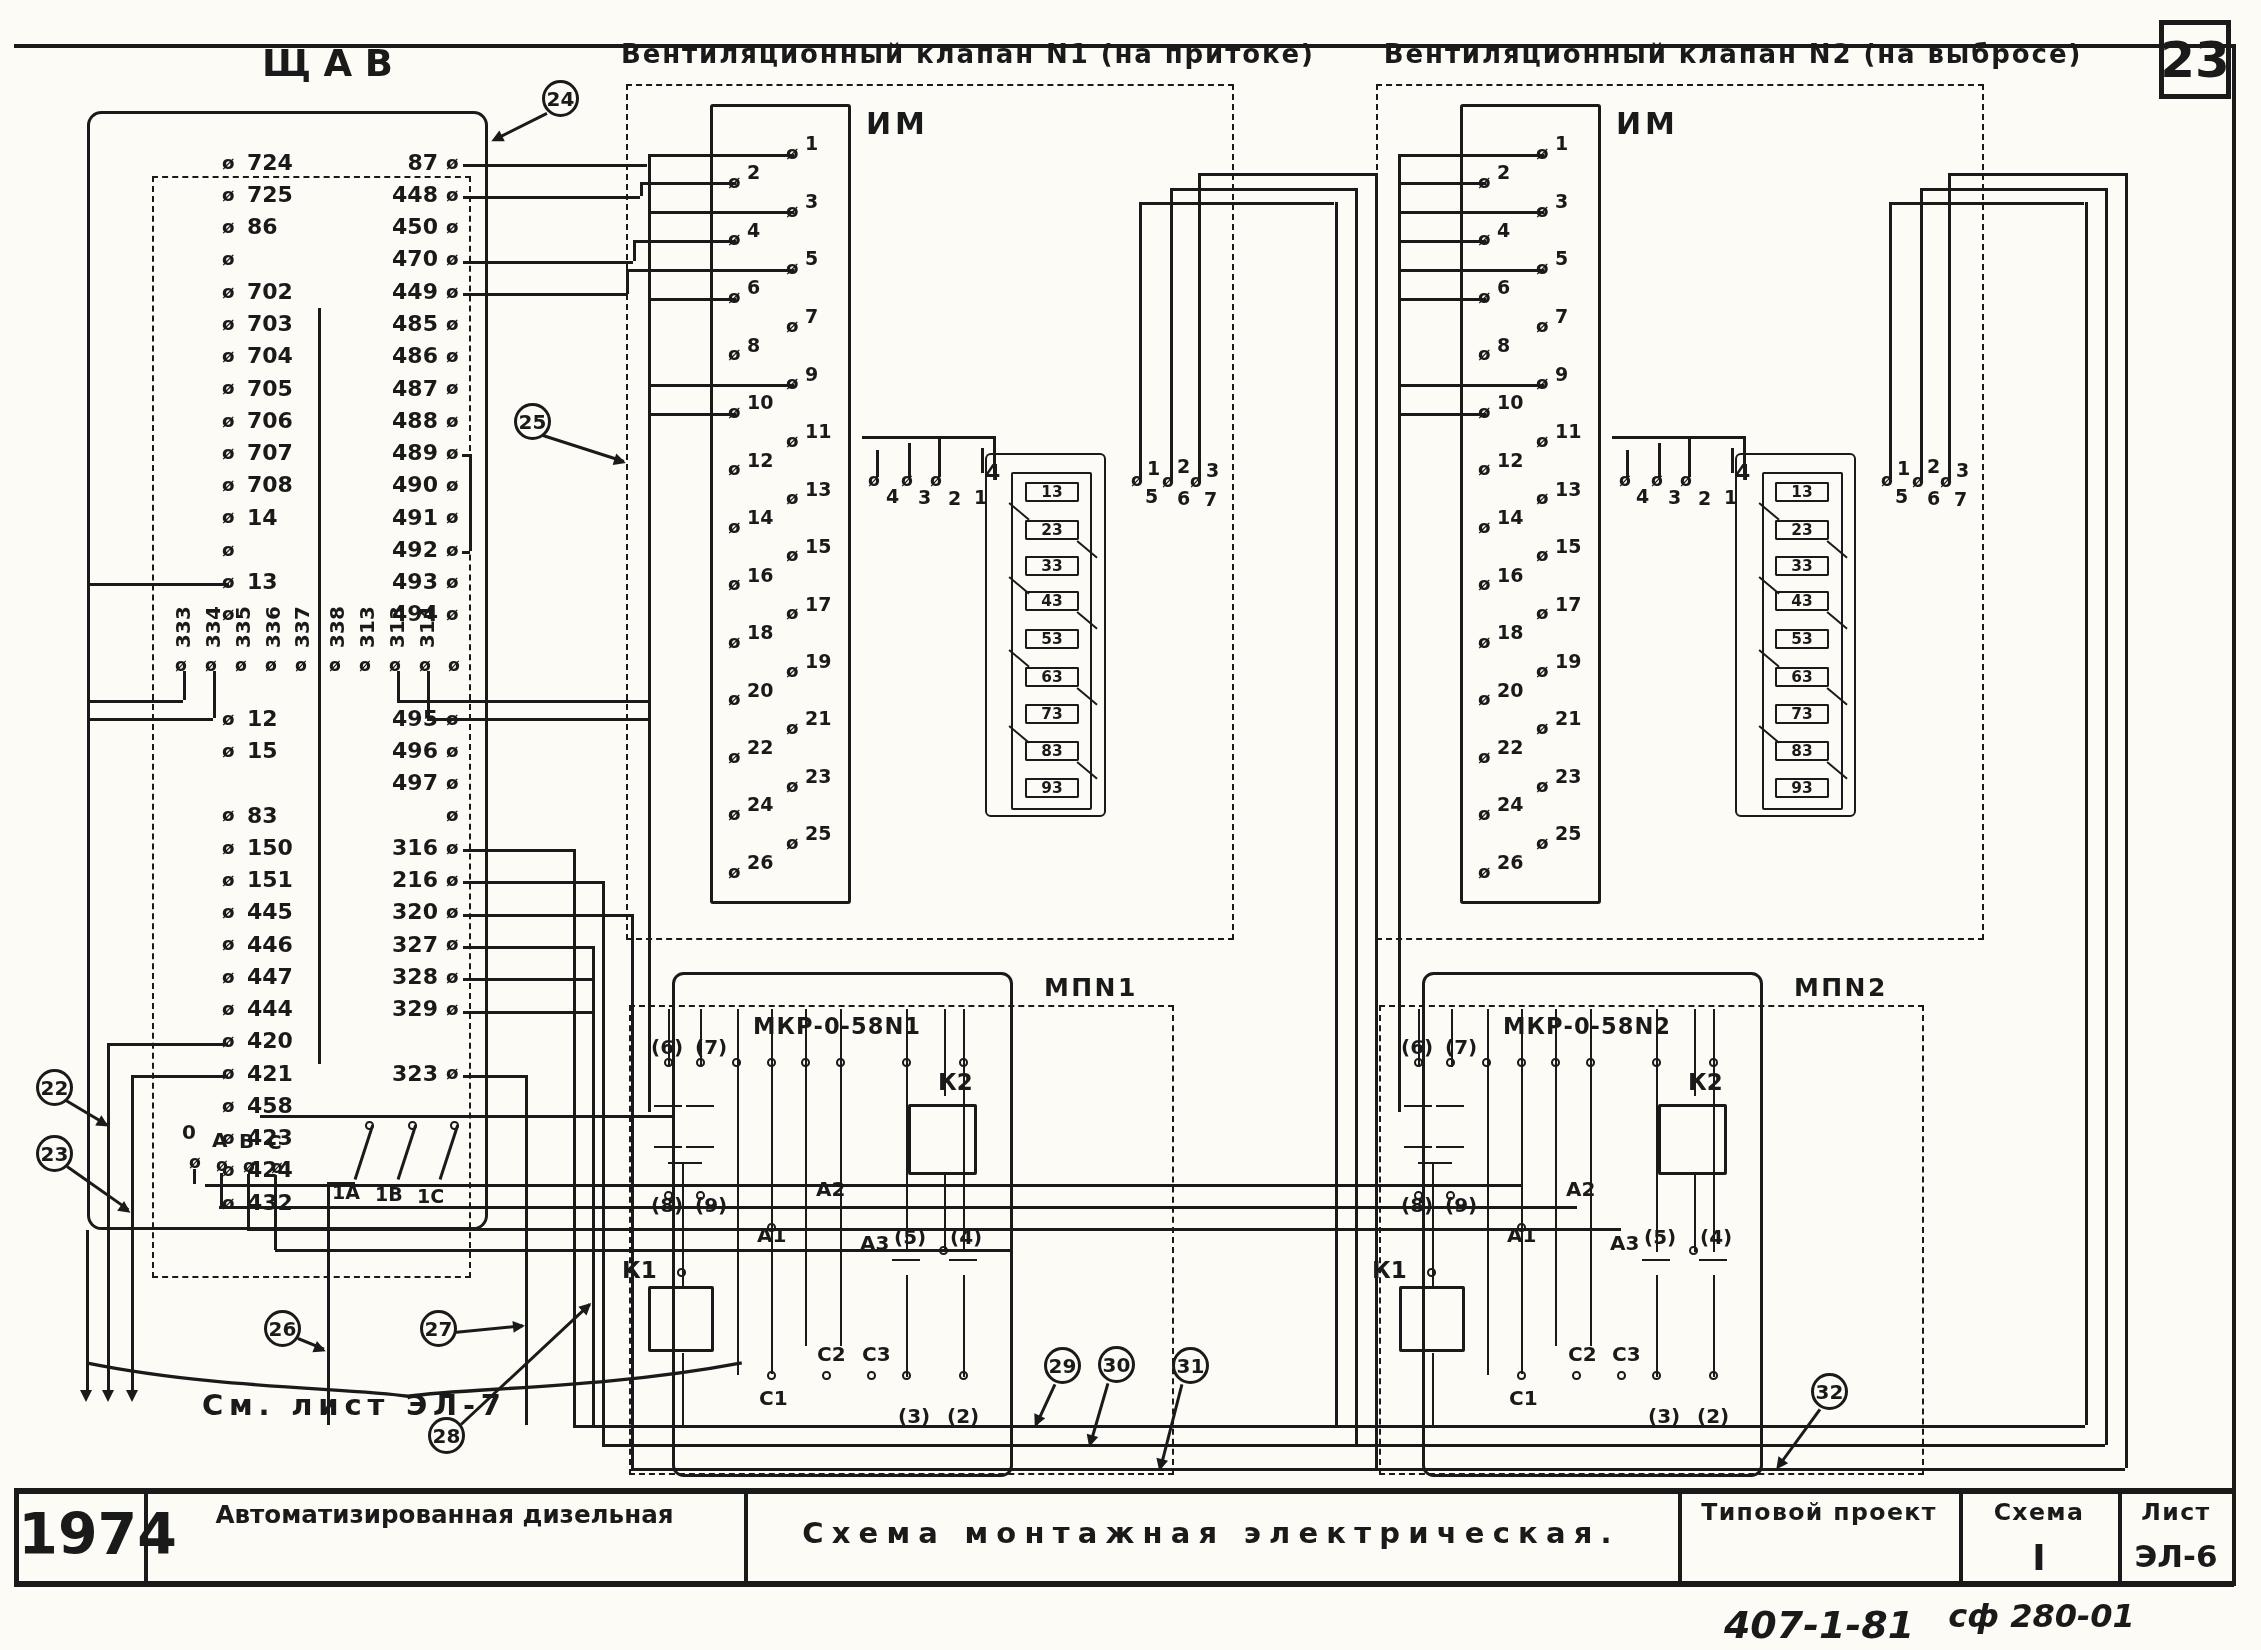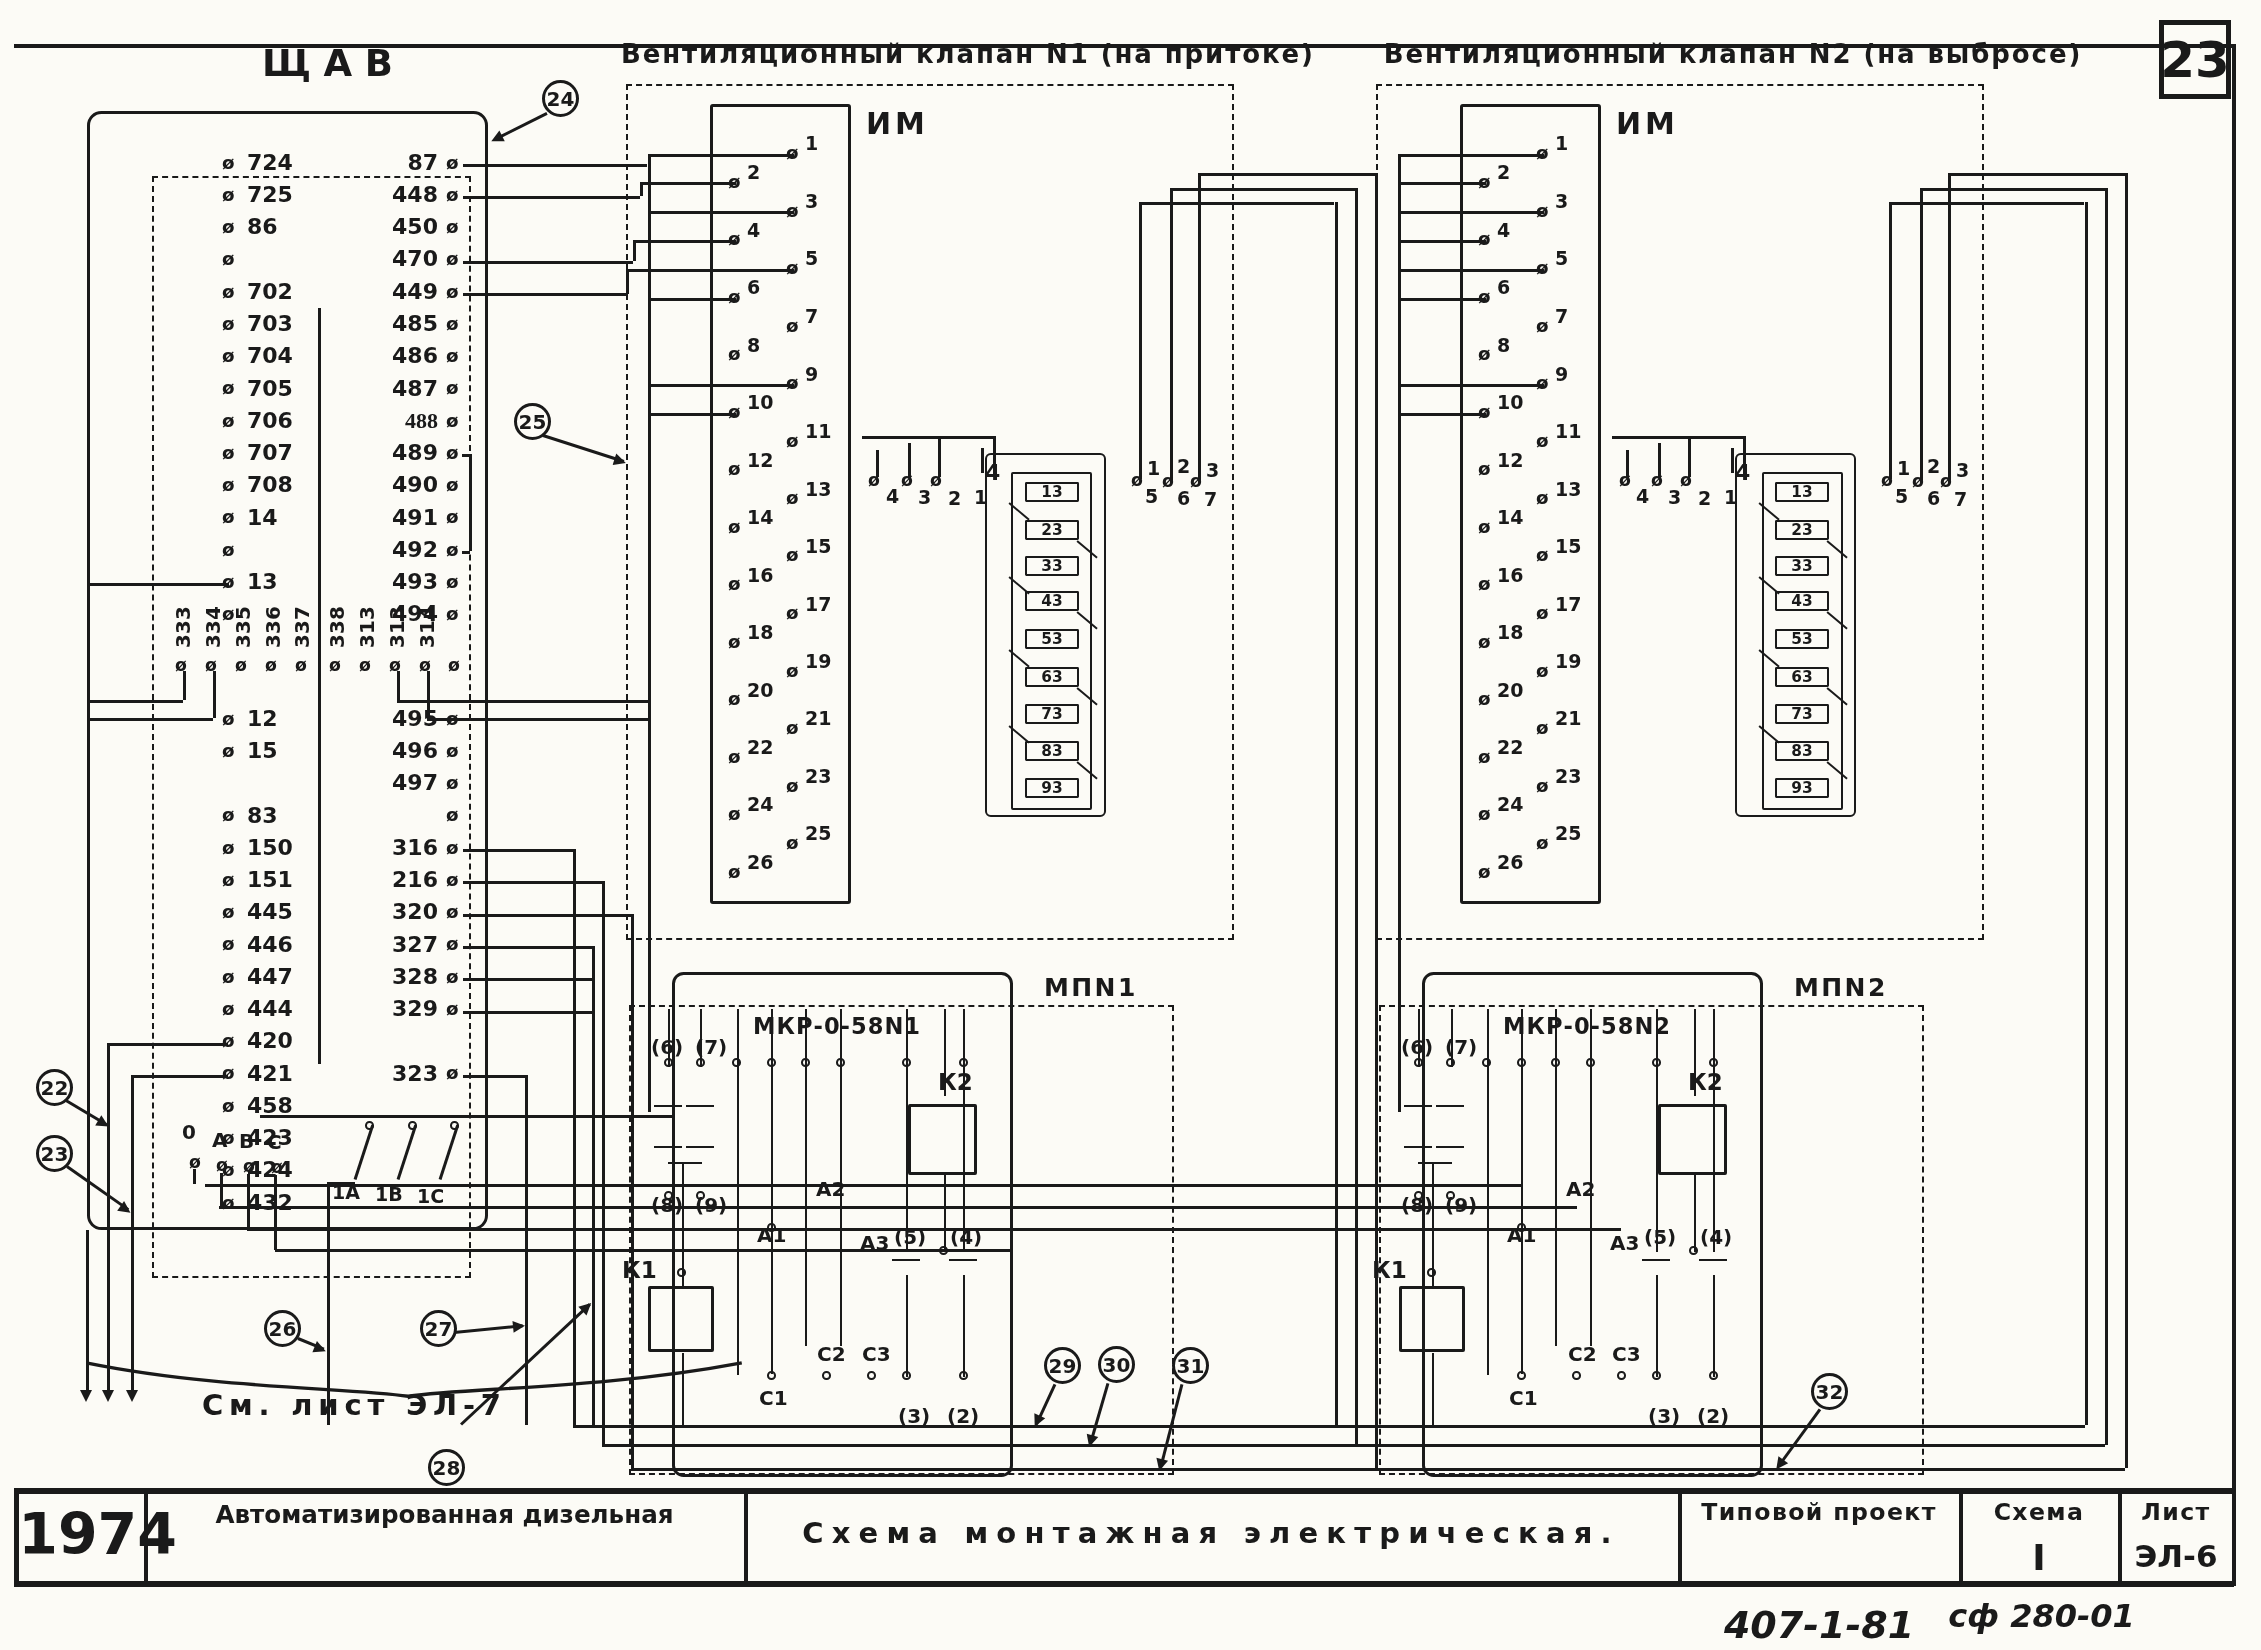--- a/index.html
+++ b/index.html
@@ -129,21 +129,21 @@
       <div style="left: 361px; top: 246px; width: 77px; text-align: right; font-size: 22px; font-weight: bold;">470</div>
       <div style="left: 446px; top: 248px; font-size: 18.3px; font-weight: bold; white-space: nowrap;">ø</div>
       <div style="left: 361px; top: 279px; width: 77px; text-align: right; font-size: 22px; font-weight: bold;">449</div>
       <div style="left: 446px; top: 281px; font-size: 18.3px; font-weight: bold; white-space: nowrap;">ø</div>
       <div style="left: 361px; top: 311px; width: 77px; text-align: right; font-size: 22px; font-weight: bold;">485</div>
       <div style="left: 446px; top: 313px; font-size: 18.3px; font-weight: bold; white-space: nowrap;">ø</div>
       <div style="left: 361px; top: 343px; width: 77px; text-align: right; font-size: 22px; font-weight: bold;">486</div>
       <div style="left: 446px; top: 345px; font-size: 18.3px; font-weight: bold; white-space: nowrap;">ø</div>
       <div style="left: 361px; top: 376px; width: 77px; text-align: right; font-size: 22px; font-weight: bold;">487</div>
       <div style="left: 446px; top: 377px; font-size: 18.3px; font-weight: bold; white-space: nowrap;">ø</div>
-      <div style="left: 361px; top: 408px; width: 77px; text-align: right; font-size: 22px; font-weight: bold; font-family: Liberation Serif, serif;">488</div>
+      <div style="left: 361px; top: 408px; width: 77px; text-align: right; font-size: 22px; font-weight: bold;">488</div>
       <div style="left: 446px; top: 410px; font-size: 18.3px; font-weight: bold; white-space: nowrap;">ø</div>
       <div style="left: 361px; top: 440px; width: 77px; text-align: right; font-size: 22px; font-weight: bold;">489</div>
       <div style="left: 446px; top: 442px; font-size: 18.3px; font-weight: bold; white-space: nowrap;">ø</div>
       <div style="left: 361px; top: 472px; width: 77px; text-align: right; font-size: 22px; font-weight: bold;">490</div>
       <div style="left: 446px; top: 474px; font-size: 18.3px; font-weight: bold; white-space: nowrap;">ø</div>
       <div style="left: 361px; top: 505px; width: 77px; text-align: right; font-size: 22px; font-weight: bold;">491</div>
       <div style="left: 446px; top: 506px; font-size: 18.3px; font-weight: bold; white-space: nowrap;">ø</div>
       <div style="left: 361px; top: 537px; width: 77px; text-align: right; font-size: 22px; font-weight: bold;">492</div>
       <div style="left: 446px; top: 539px; font-size: 18.3px; font-weight: bold; white-space: nowrap;">ø</div>
       <div style="left: 361px; top: 569px; width: 77px; text-align: right; font-size: 22px; font-weight: bold;">493</div>
@@ -664,21 +664,21 @@
       <div style="left: 488px; top: 131px; width: 0px; height: 0px; border-width: 12.5px 6.7px 6.7px; border-style: solid; border-color: rgb(26, 26, 26) transparent transparent; border-image: initial; transform: rotate(63.4349deg);"></div>
       <div style="left: 514px; top: 403px; width: 37px; height: 37px; border: 3.4px solid rgb(26, 26, 26); border-radius: 50%; display: flex; align-items: center; justify-content: center; font-size: 20px; font-weight: bold;">25</div>
       <div style="left: 543px; top: 434px; width: 85px; height: 2.9px; background: rgb(26, 26, 26); transform-origin: 0px 50%; transform: rotate(17.8189deg);"></div>
       <div style="left: 617px; top: 453px; width: 0px; height: 0px; border-width: 12.5px 6.7px 6.7px; border-style: solid; border-color: rgb(26, 26, 26) transparent transparent; border-image: initial; transform: rotate(-72.1811deg);"></div>
       <div style="left: 264px; top: 1310px; width: 37px; height: 37px; border: 3.4px solid rgb(26, 26, 26); border-radius: 50%; display: flex; align-items: center; justify-content: center; font-size: 20px; font-weight: bold;">26</div>
       <div style="left: 298px; top: 1337px; width: 28px; height: 2.9px; background: rgb(26, 26, 26); transform-origin: 0px 50%; transform: rotate(22.1663deg);"></div>
       <div style="left: 317px; top: 1341px; width: 0px; height: 0px; border-width: 12.5px 6.7px 6.7px; border-style: solid; border-color: rgb(26, 26, 26) transparent transparent; border-image: initial; transform: rotate(-67.8337deg);"></div>
       <div style="left: 420px; top: 1310px; width: 37px; height: 37px; border: 3.4px solid rgb(26, 26, 26); border-radius: 50%; display: flex; align-items: center; justify-content: center; font-size: 20px; font-weight: bold;">27</div>
       <div style="left: 454px; top: 1331px; width: 69px; height: 2.9px; background: rgb(26, 26, 26); transform-origin: 0px 50%; transform: rotate(-5.63068deg);"></div>
       <div style="left: 516px; top: 1317px; width: 0px; height: 0px; border-width: 12.5px 6.7px 6.7px; border-style: solid; border-color: rgb(26, 26, 26) transparent transparent; border-image: initial; transform: rotate(-95.6307deg);"></div>
-      <div style="left: 428px; top: 1417px; width: 37px; height: 37px; border: 3.4px solid rgb(26, 26, 26); border-radius: 50%; display: flex; align-items: center; justify-content: center; font-size: 20px; font-weight: bold; margin-top: 32px;">28</div>
+      <div style="left: 428px; top: 1417px; width: 37px; height: 37px; border: 3.4px solid rgb(26, 26, 26); border-radius: 50%; display: flex; align-items: center; justify-content: center; font-size: 20px; font-weight: bold;">28</div>
       <div style="left: 461px; top: 1423px; width: 176px; height: 2.9px; background: rgb(26, 26, 26); transform-origin: 0px 50%; transform: rotate(-43.0098deg);"></div>
       <div style="left: 583px; top: 1296px; width: 0px; height: 0px; border-width: 12.5px 6.7px 6.7px; border-style: solid; border-color: rgb(26, 26, 26) transparent transparent; border-image: initial; transform: rotate(-133.01deg);"></div>
       <div style="left: 1044px; top: 1347px; width: 37px; height: 37px; border: 3.4px solid rgb(26, 26, 26); border-radius: 50%; display: flex; align-items: center; justify-content: center; font-size: 20px; font-weight: bold;">29</div>
       <div style="left: 1055px; top: 1383px; width: 44px; height: 2.9px; background: rgb(26, 26, 26); transform-origin: 0px 50%; transform: rotate(114.864deg);"></div>
       <div style="left: 1030px; top: 1415px; width: 0px; height: 0px; border-width: 12.5px 6.7px 6.7px; border-style: solid; border-color: rgb(26, 26, 26) transparent transparent; border-image: initial; transform: rotate(24.8637deg);"></div>
       <div style="left: 1098px; top: 1346px; width: 37px; height: 37px; border: 3.4px solid rgb(26, 26, 26); border-radius: 50%; display: flex; align-items: center; justify-content: center; font-size: 20px; font-weight: bold;">30</div>
       <div style="left: 1108px; top: 1382px; width: 62px; height: 2.9px; background: rgb(26, 26, 26); transform-origin: 0px 50%; transform: rotate(106.189deg);"></div>
       <div style="left: 1084px; top: 1435px; width: 0px; height: 0px; border-width: 12.5px 6.7px 6.7px; border-style: solid; border-color: rgb(26, 26, 26) transparent transparent; border-image: initial; transform: rotate(16.1892deg);"></div>
       <div style="left: 1172px; top: 1347px; width: 37px; height: 37px; border: 3.4px solid rgb(26, 26, 26); border-radius: 50%; display: flex; align-items: center; justify-content: center; font-size: 20px; font-weight: bold;">31</div>
       <div style="left: 1182px; top: 1383px; width: 85px; height: 2.9px; background: rgb(26, 26, 26); transform-origin: 0px 50%; transform: rotate(104.349deg);"></div>

